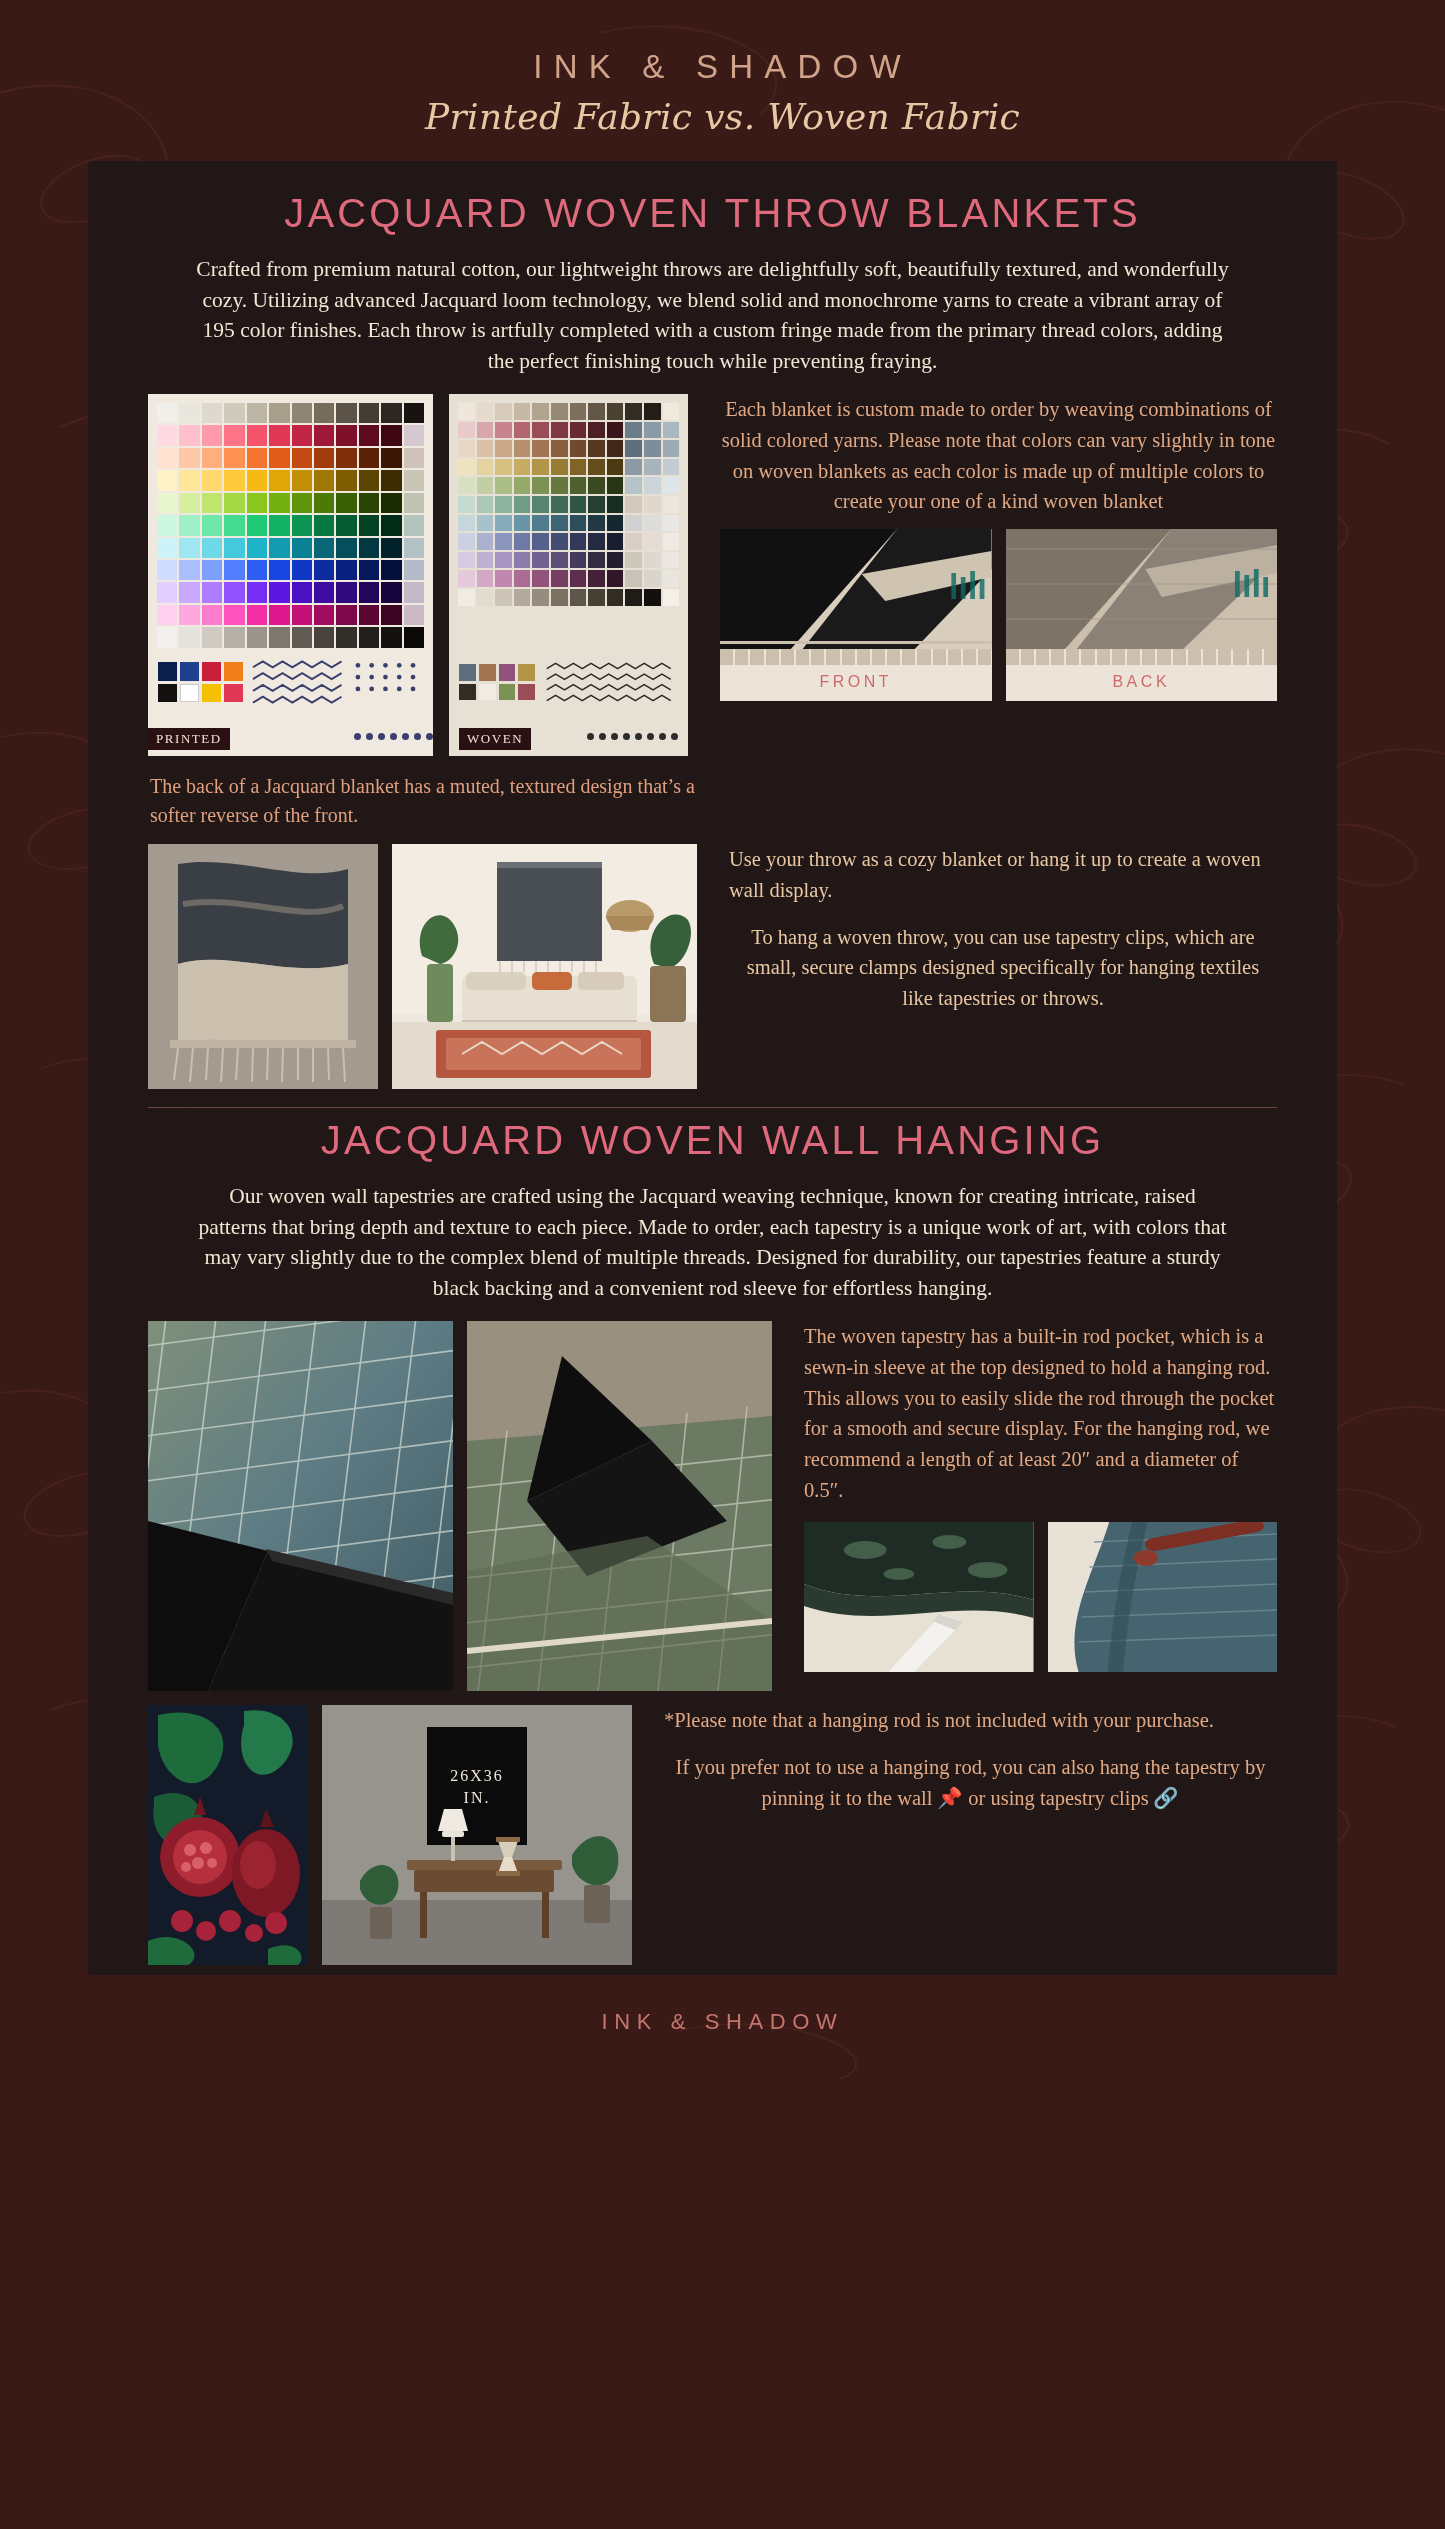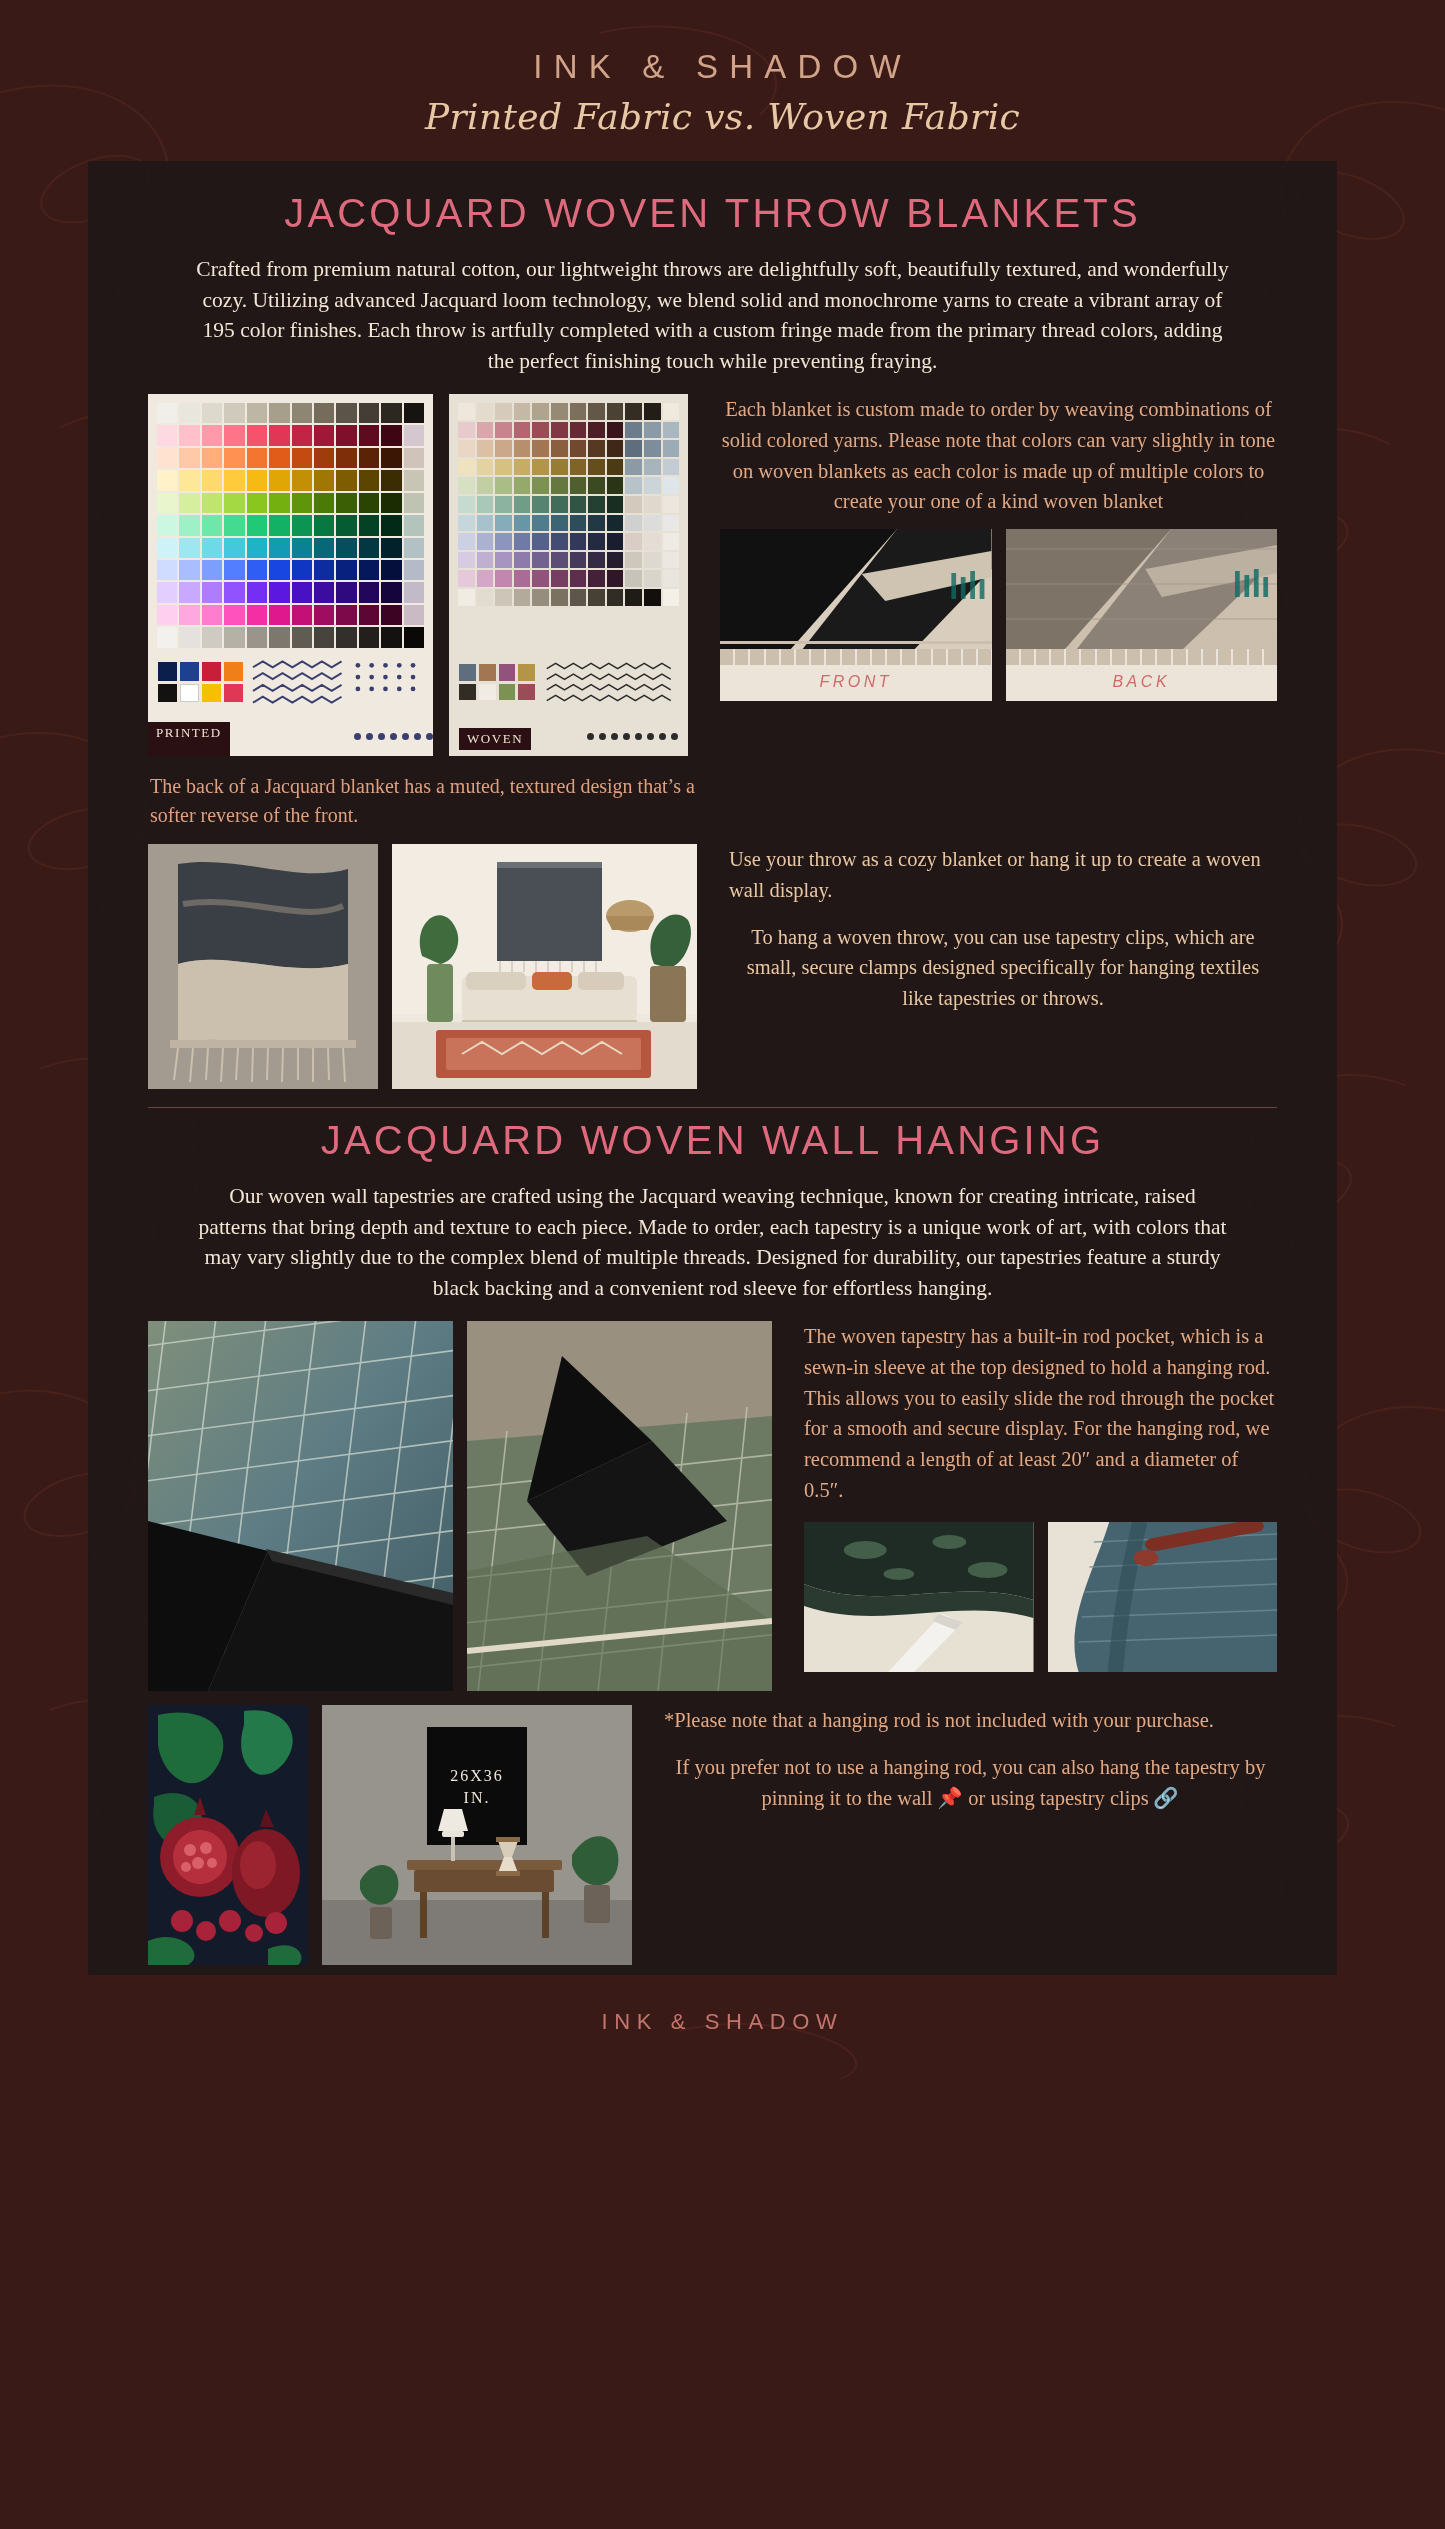--- a/index.html
+++ b/index.html
@@ -88,21 +88,21 @@
   .side-copy {
     color:#e2a984;
     font-size:20.5px;
     line-height:1.5;
     flex:1;
   }
   .side-copy p { margin:0 0 16px; }
   .side-copy p:last-child { margin-bottom:0;text-align:center; }
   .side-copy.light { color:#e9c7a3; }
 
-  .label-row { display:flex; gap:14px;font-style:italic; }
+  .label-row { display:flex; gap:14px; }
   .img-label {
     text-align:center;
     color:#cf6a6a;
     font-family:"Liberation Sans", sans-serif;
     font-size:16px;
     letter-spacing:.22em;
     padding:8px 0 10px;
     background:#ece4d8;
   }
 
@@ -368,21 +368,21 @@
                 <circle cx="48" cy="18" r="2.4"></circle>
                 <circle cx="62" cy="18" r="2.4"></circle>
               <circle cx="6" cy="30" r="2.4"></circle>
                 <circle cx="20" cy="30" r="2.4"></circle>
                 <circle cx="34" cy="30" r="2.4"></circle>
                 <circle cx="48" cy="30" r="2.4"></circle>
                 <circle cx="62" cy="30" r="2.4"></circle>
             </g>
           </svg>
         </div>
-        <div class="img chart" style="height:40px;display:flex;justify-content:space-between;padding:0 0;">
+        <div class="img chart" style="height:40px;display:flex;align-items:center;justify-content:space-between;padding:0 0;">
           <span class="chart-tag">PRINTED</span>
           <span class="dots">
             <i class="dot"></i>
               <i class="dot"></i>
               <i class="dot"></i>
               <i class="dot"></i>
               <i class="dot"></i>
               <i class="dot"></i>
               <i class="dot"></i>
           </span>

